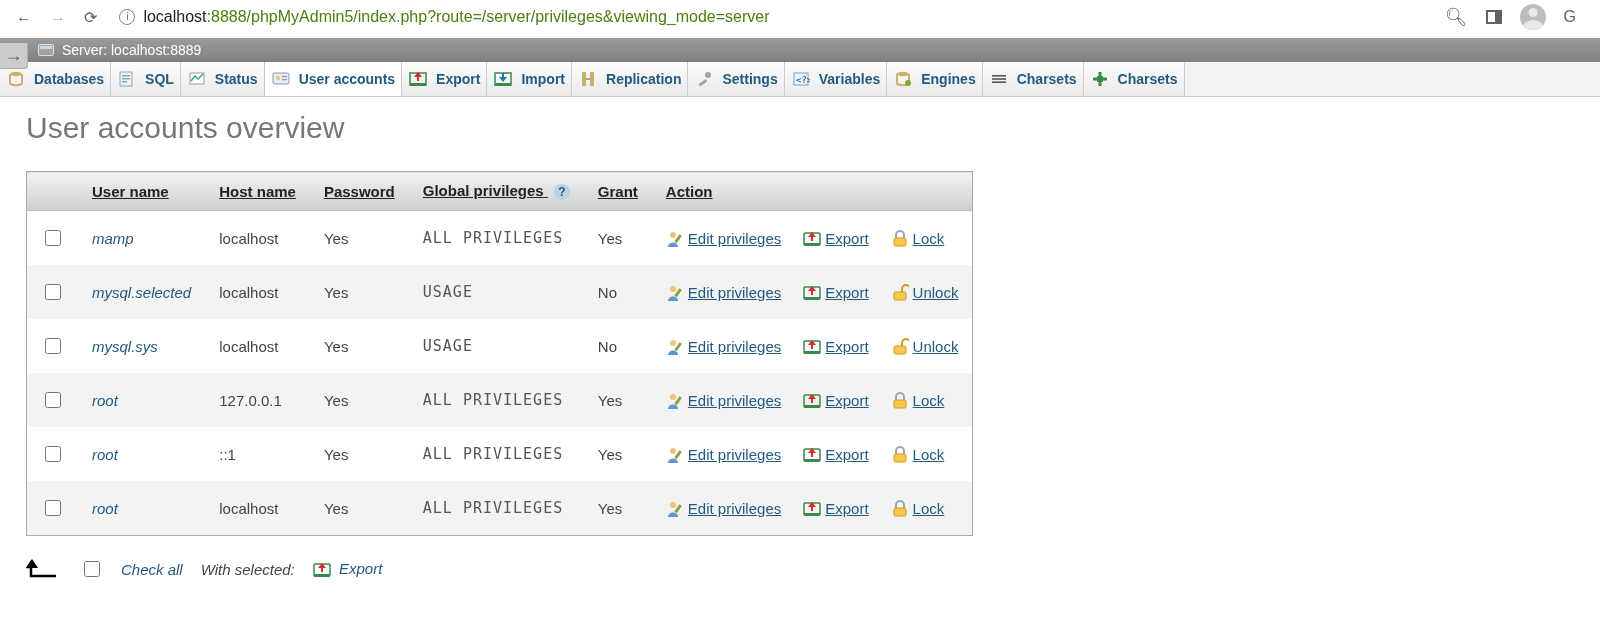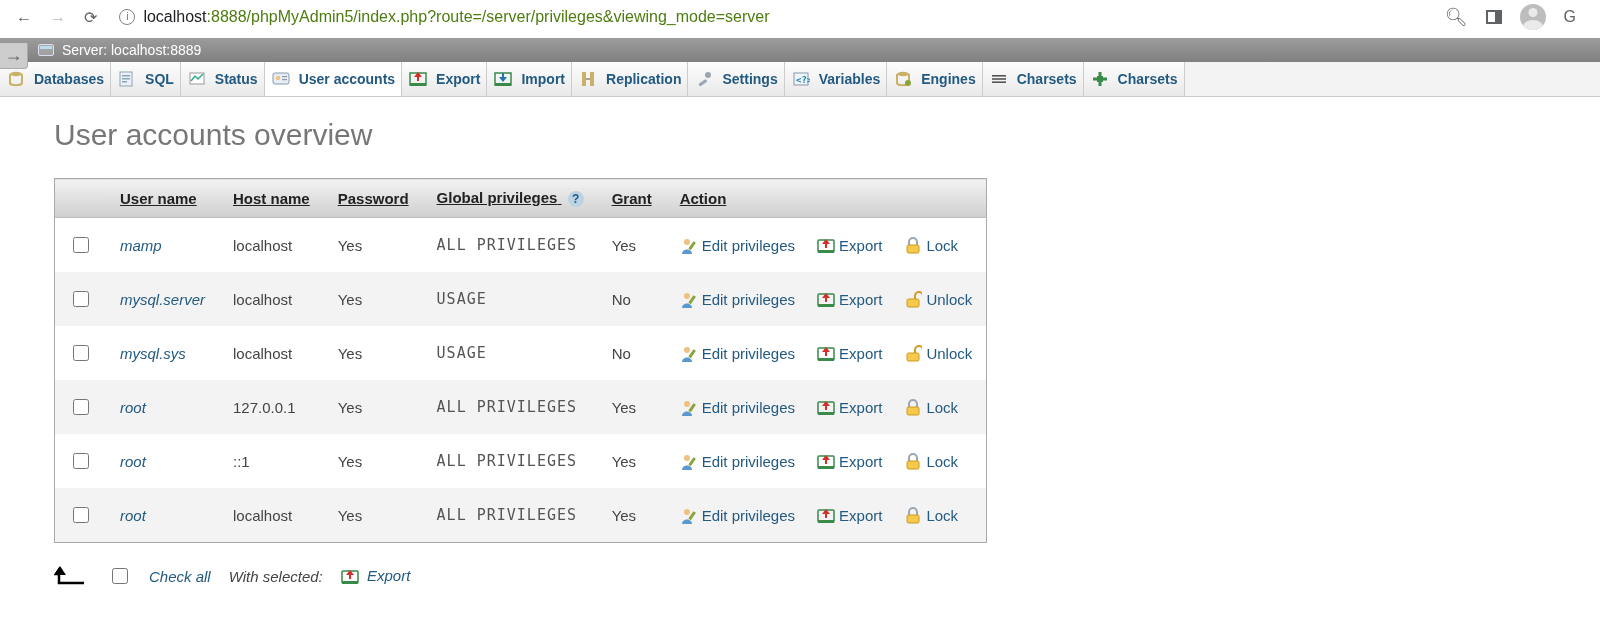--- a/index.html
+++ b/index.html
@@ -116,21 +116,21 @@
     cursor: pointer;
     background: linear-gradient(#fdfdfd, #e9e9e9);
   }
   .tab.active {
     background: #fff;
     position: relative;
   }
   .tab .ticon { font-style: normal; width: 20px; text-align: center; }
 
   
-  .content { padding: 11px 8px 30px 26px; margin-left: 28px; }
+  .content { padding: 4px 8px 30px 26px; }
   h2.page-title {
     font-weight: 400;
     font-size: 30px;
     color: #777;
     margin: 10px 0 26px 0;
   }
 
   table.data {
     border-collapse: collapse;
     border: 1px solid var(--pma-border);
@@ -169,21 +169,21 @@
   .edit-icon svg circle.head { fill:#f0c080; }
   .edit-icon svg path.body { fill:#5a98cf; }
   .edit-icon svg rect.pencil { fill:#8aa33a; }
   .export-icon svg rect.frame { fill:none; stroke:#3a8a4a; stroke-width:1.5; }
   .export-icon svg polygon.arrow { fill:#d0312d; }
   .export-icon svg rect.bar { fill:#3a8a4a; }
   .lock-icon svg rect.body { fill:#f6c84c; stroke:#c99a1e; }
   .lock-icon svg path.shackle { fill:none; stroke:#9aa6b2; stroke-width:2; }
   .lock-icon.open svg path.shackle { stroke:#d39b24; }
   .action-cell { white-space:nowrap; }
-  .action-cell .act { display:inline-flex; align-items:center; margin-right:22px; color:var(--pma-link); cursor:pointer;}
+  .action-cell .act { display:inline-flex; align-items:center; margin-right:22px; color:var(--pma-link); cursor:pointer;text-decoration:underline;}
   .action-cell .act:last-child { margin-right:0; }
 
   .check-all-row {
     display:flex; align-items:center; gap:18px;
     margin-top: 22px;
     font-size:15px;
   }
   .uarr {
     display:inline-block; width:36px; height:20px; position:relative;
   }
@@ -367,21 +367,21 @@
     <svg viewBox="0 0 18 18">
                   <path class="shackle" d="M5 8 V5 a4 4 0 0 1 8 0 V8"></path>
                   <rect class="body" x="3" y="8" width="12" height="8" rx="1.5"></rect>
                 </svg>
   </span>
 <span>Lock</span>
             </span></td>
         </tr>
         <tr class="even">
           <td><input type="checkbox" style=""></td>
-          <td><span class="link">mysql.server</span></td>
+          <td><span class="link">mysql.selected</span></td>
           <td>localhost</td>
           <td>Yes</td>
           <td class="mono">USAGE</td>
           <td>No</td>
           <td class="action-cell"><span class="act">
   <span class="aicon edit-icon">
     <svg viewBox="0 0 18 18">
                   <circle class="head" cx="7" cy="5" r="3"></circle>
                   <path class="body" d="M2 17 C2 11 12 11 12 17 Z"></path>
                   <rect class="pencil" x="11" y="4" width="3" height="9" transform="rotate(35 12 8)"></rect>

